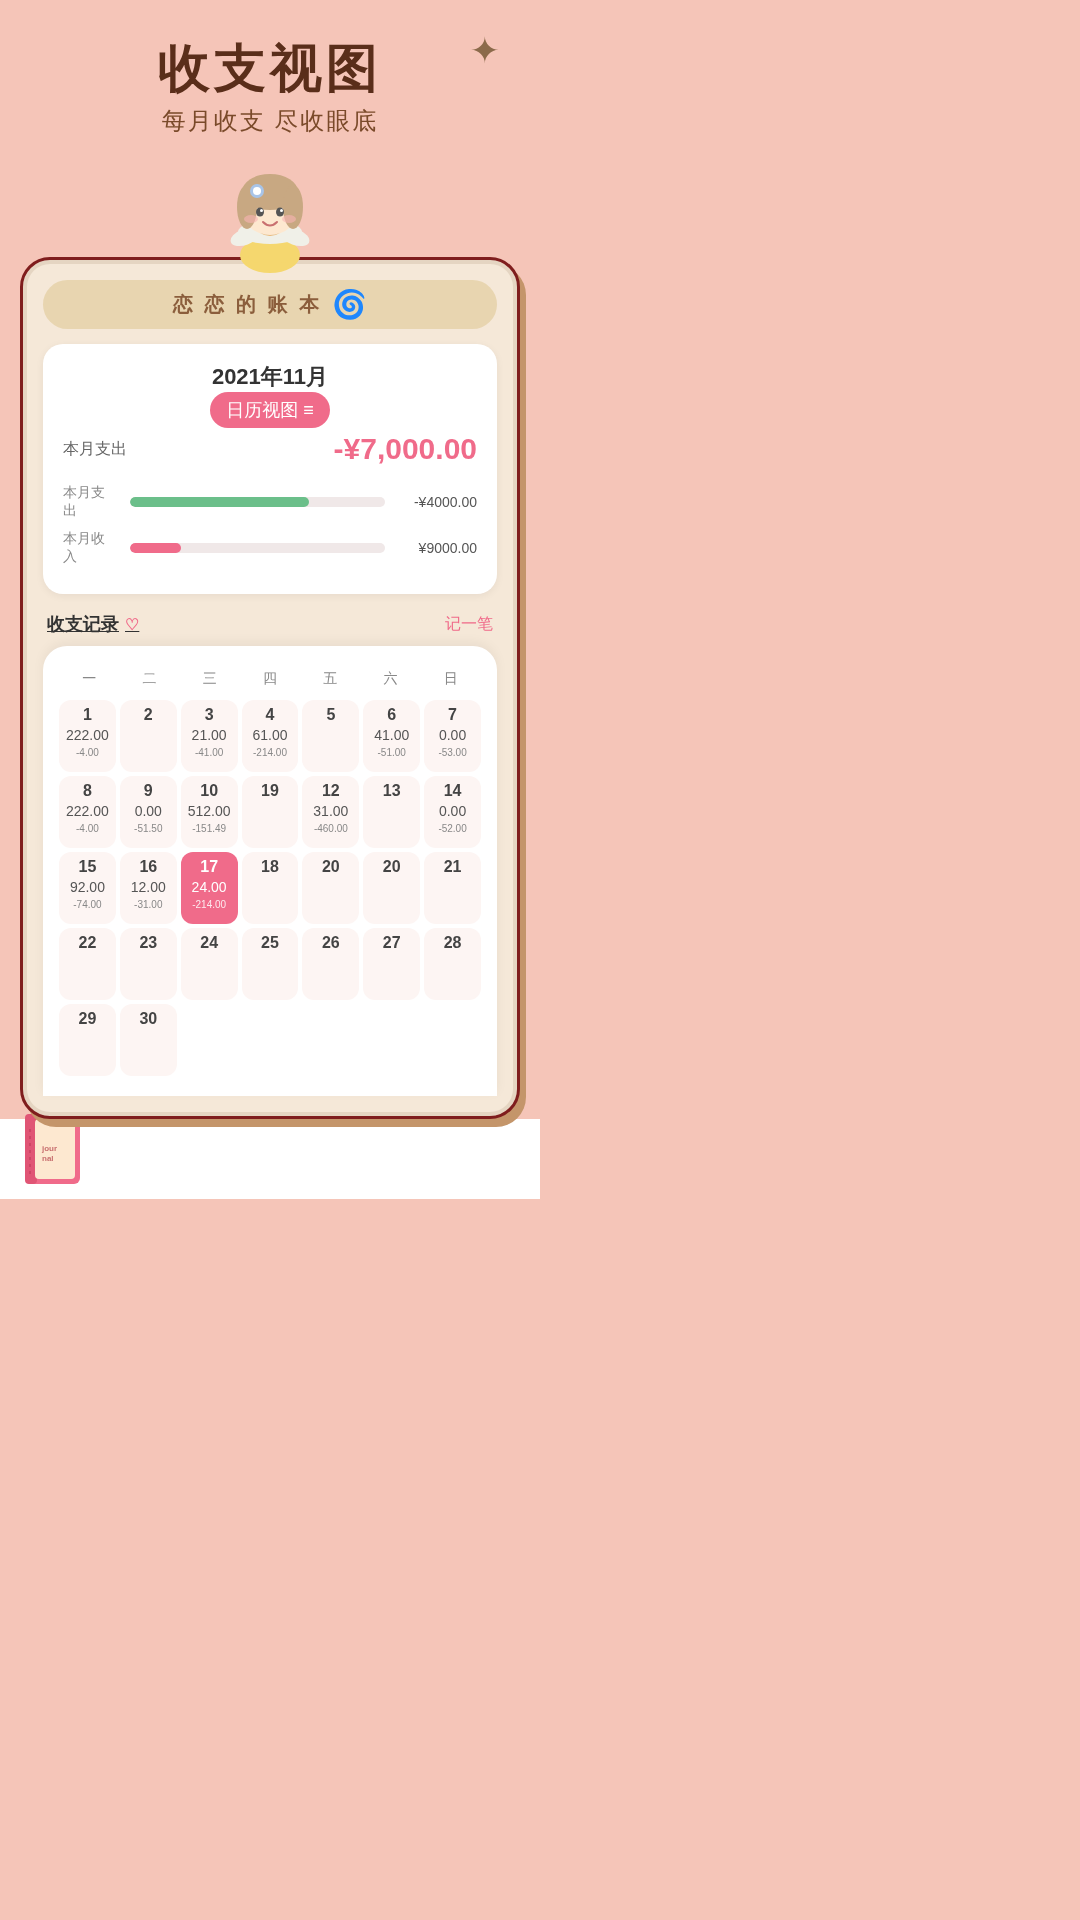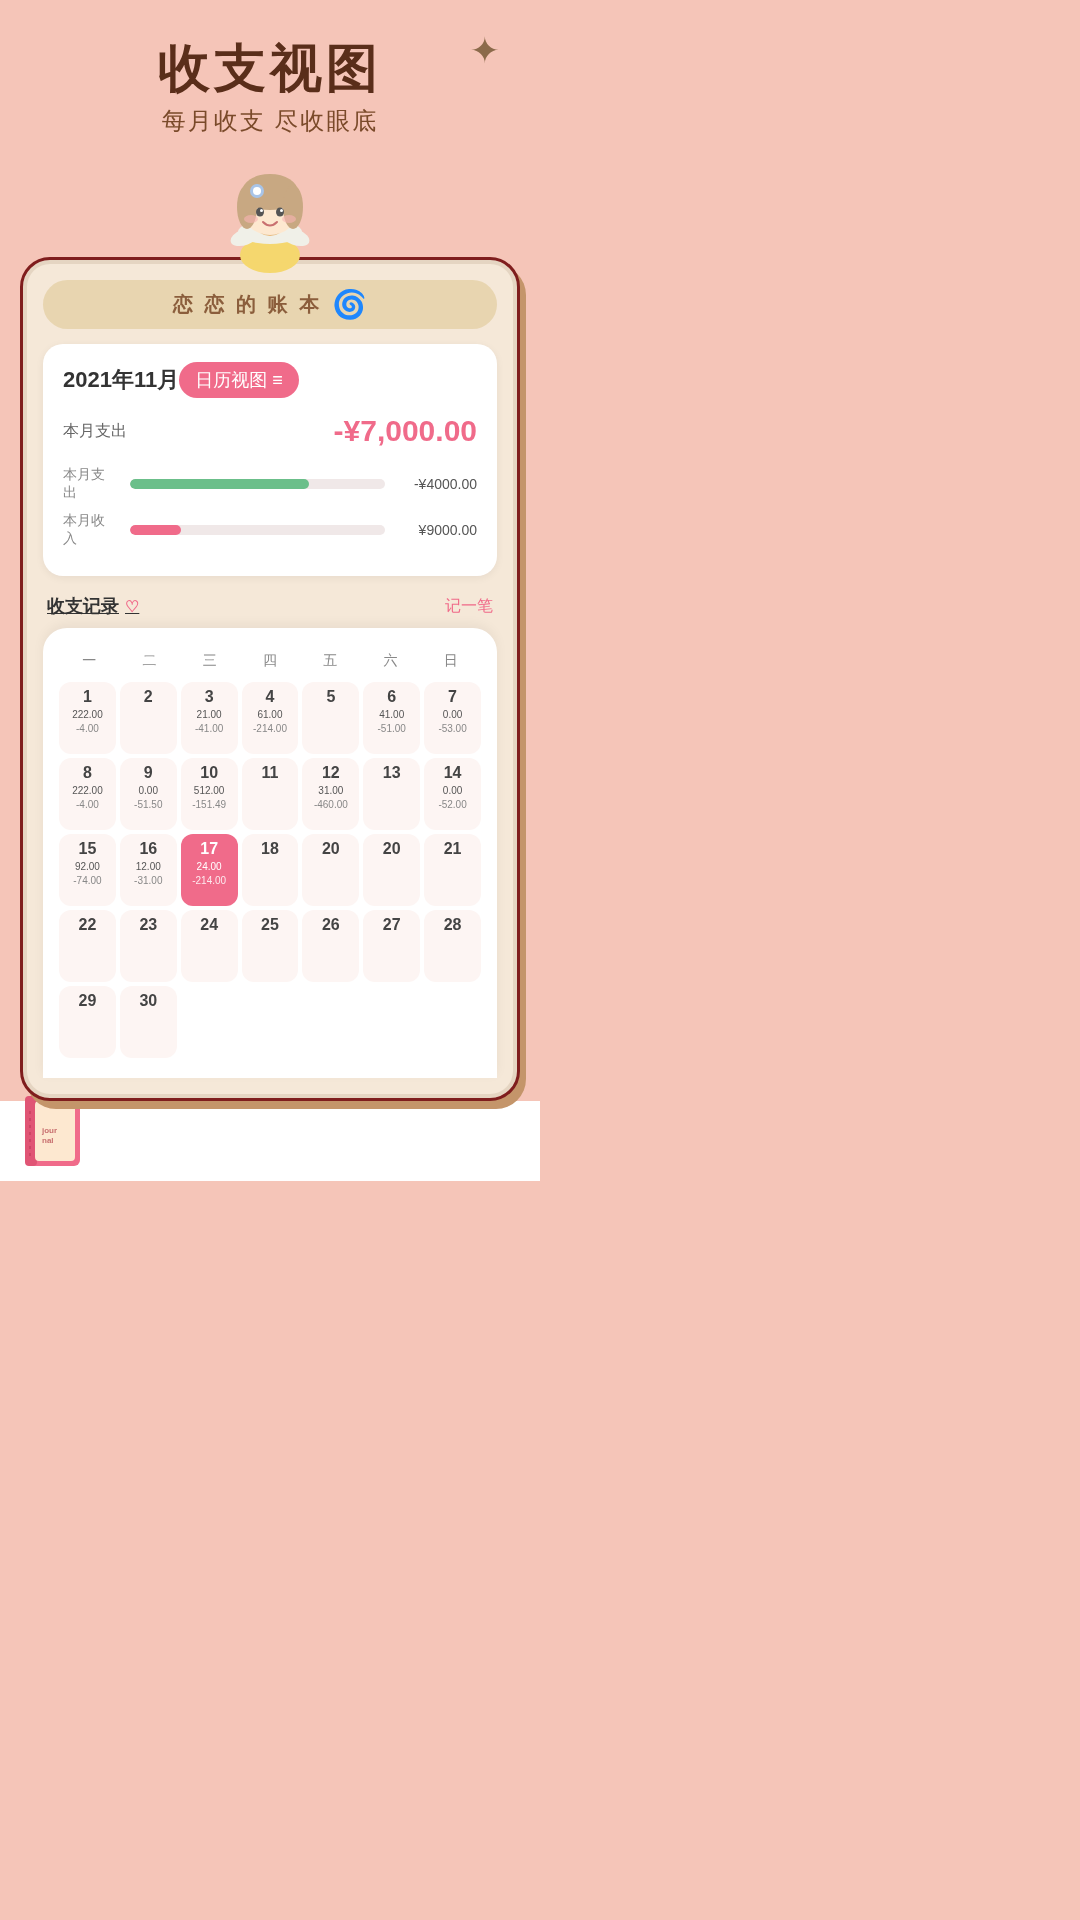--- a/index.html
+++ b/index.html
@@ -105,22 +105,24 @@
     
     .month-card {
       background: white;
       border-radius: 20px;
       padding: 18px 20px;
       box-shadow: 0 2px 8px rgba(0,0,0,0.06);
     }
 
     .month-card-header {
       display: flex;
-      align-items: center;
-      margin-bottom: 16px;
+      justify-content: space-between;
+      align-items: center;
+      margin-bottom: 4px;
+      flex-direction: column;
     }
 
     .month-label {
       font-size: 22px;
       font-weight: 700;
       color: #333;
     }
 
     .calendar-view-btn {
       background: #f06b8a;
@@ -286,21 +288,21 @@
     }
 
     .cell-day {
       font-size: 16px;
       font-weight: 700;
       color: #444;
       margin-bottom: 2px;
     }
 
     .cell-income {
-      font-size: 10px;
+      font-size: 14px;
       color: #555;
       line-height: 1.4;
     }
 
     .cell-expense {
       font-size: 10px;
       color: #888;
       line-height: 1.4;
     }
 
@@ -459,21 +461,21 @@
             <div class="cell-day">9</div>
             <div class="cell-income">0.00</div>
             <div class="cell-expense">-51.50</div>
           </div>
           <div class="calendar-cell">
             <div class="cell-day">10</div>
             <div class="cell-income">512.00</div>
             <div class="cell-expense">-151.49</div>
           </div>
           <div class="calendar-cell">
-            <div class="cell-day">11</div>
+            <div class="cell-day">19</div>
           </div>
           <div class="calendar-cell">
             <div class="cell-day">12</div>
             <div class="cell-income">31.00</div>
             <div class="cell-expense">-460.00</div>
           </div>
           <div class="calendar-cell">
             <div class="cell-day">13</div>
           </div>
           <div class="calendar-cell">

